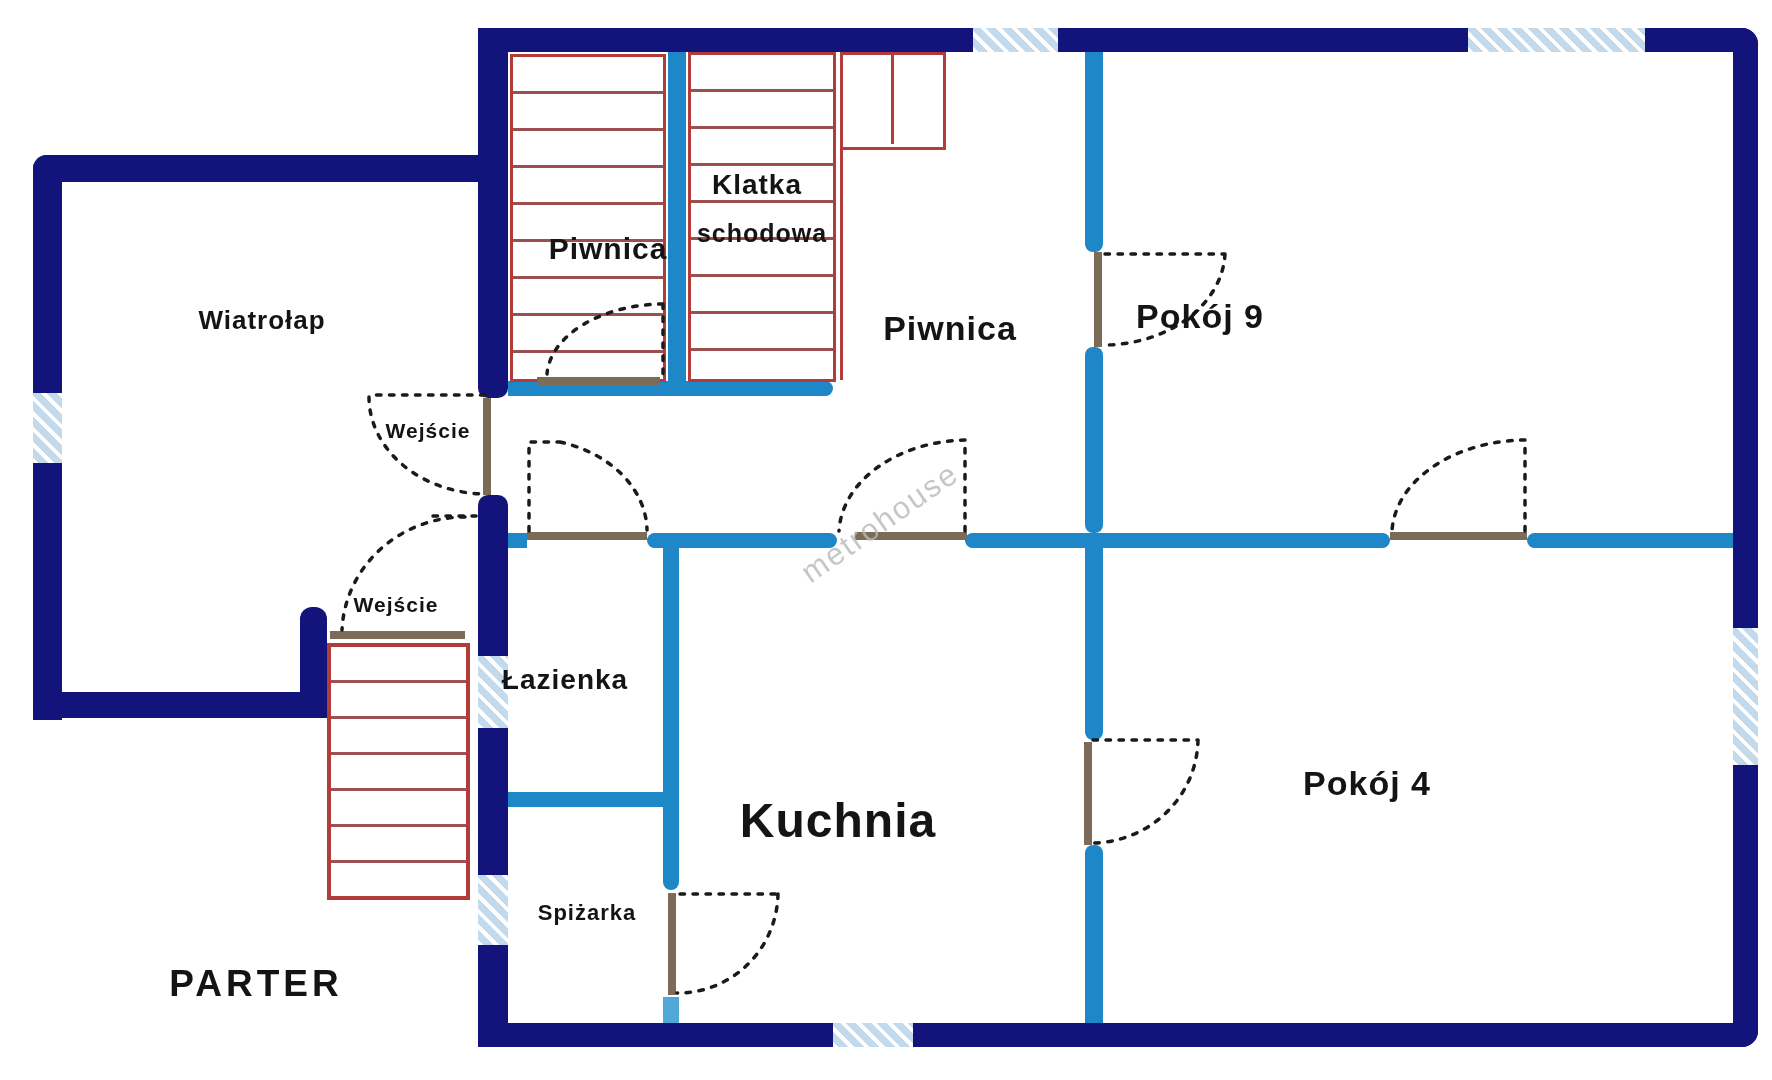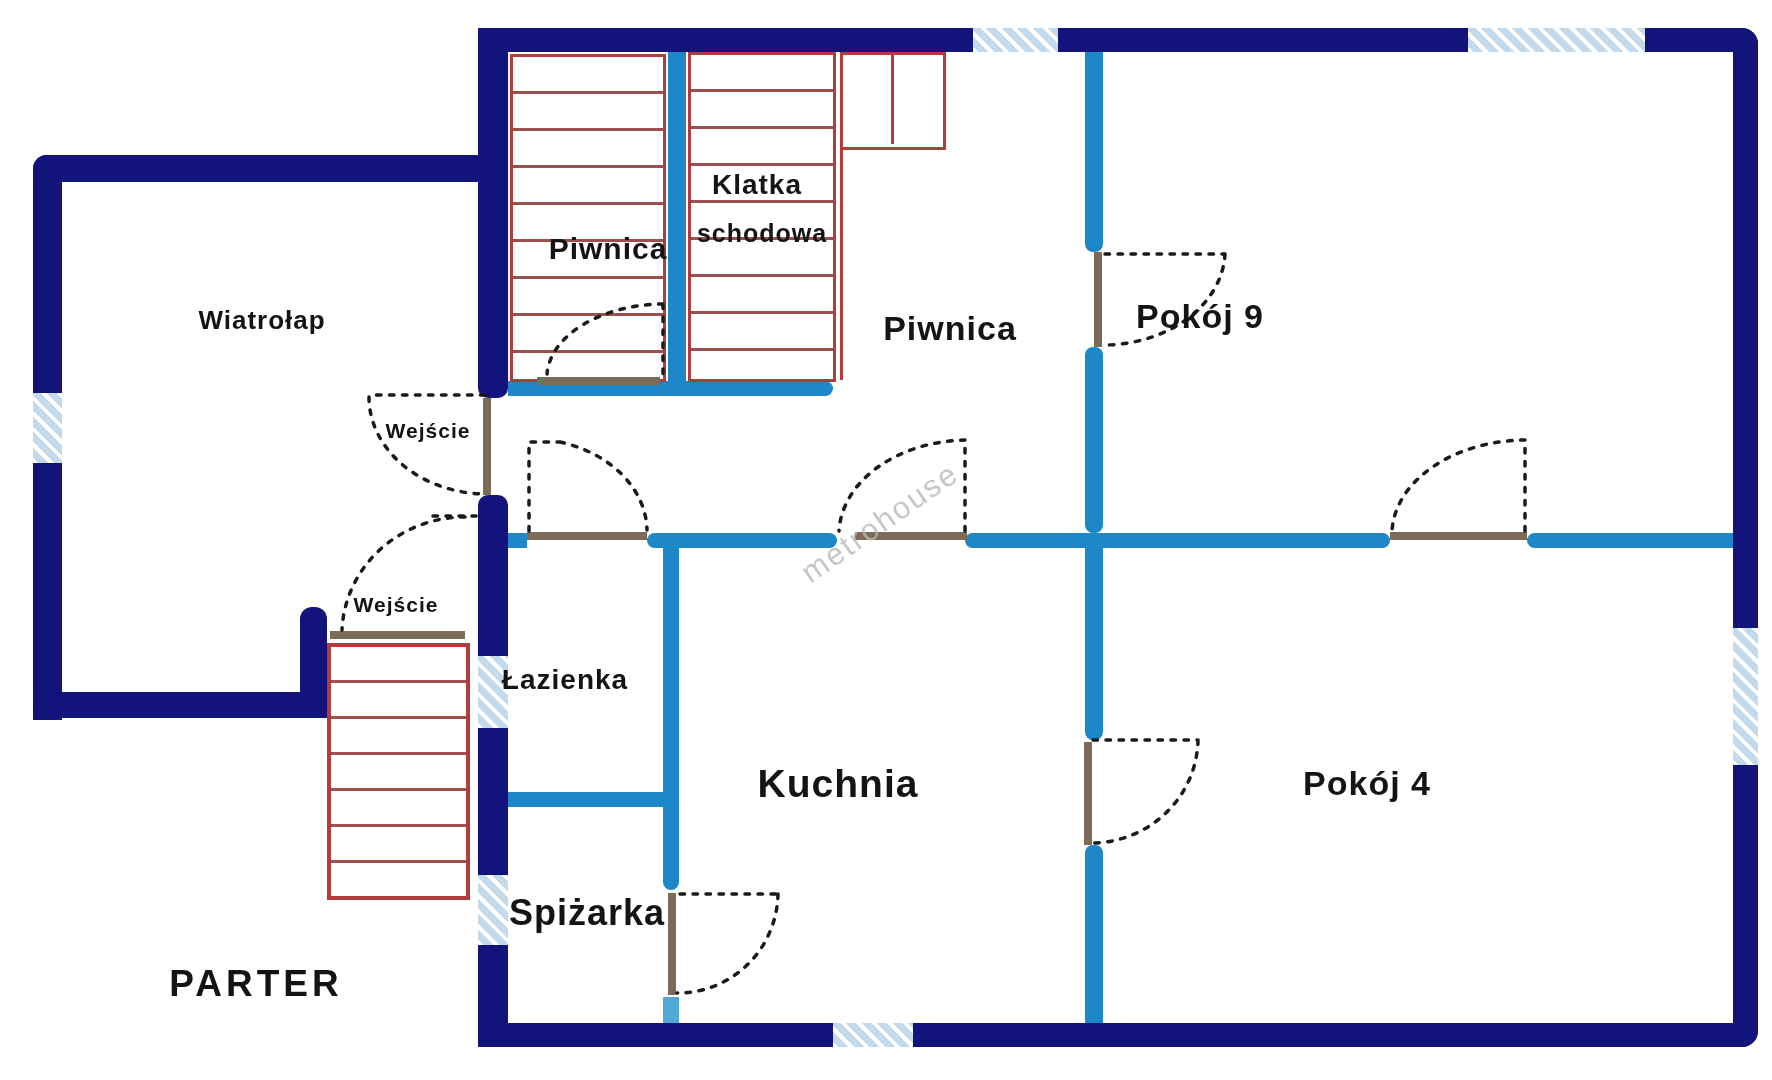--- a/index.html
+++ b/index.html
@@ -114,23 +114,23 @@
     <path d="M433,516 L476,516 M465,517 A123 118 0 0 0 342,630"></path>
   </svg>
 
   <span class="room-label" style="left:262px;top:320px;font-size:26px;">Wiatrołap</span>
   <span class="room-label" style="left:608px;top:249px;font-size:30px;">Piwnica</span>
   <span class="room-label" style="left:757px;top:185px;font-size:28px;">Klatka</span>
   <span class="room-label" style="left:762px;top:224px;font-size:25px;margin-top:9px;">schodowa</span>
   <span class="room-label" style="left:950px;top:328px;font-size:34px;">Piwnica</span>
   <span class="room-label" style="left:1200px;top:316px;font-size:34px;">Pokój 9</span>
   <span class="room-label" style="left:1367px;top:783px;font-size:34px;">Pokój 4</span>
-  <span class="room-label" style="left:838px;top:784px;font-size:39px;">Kuchnia</span>
+  <span class="room-label" style="left:838px;top:820px;font-size:48px;">Kuchnia</span>
   <span class="room-label" style="left:565px;top:680px;font-size:28px;">Łazienka</span>
-  <span class="room-label" style="left:587px;top:913px;font-size:36px;">Spiżarka</span>
+  <span class="room-label" style="left:587px;top:913px;font-size:22px;">Spiżarka</span>
 
   <span class="room-label" style="left:428px;top:431px;font-size:21px;">Wejście</span>
   <span class="room-label" style="left:396px;top:605px;font-size:21px;">Wejście</span>
 
   <span class="room-label" style="left:256px;top:984px;font-size:37px;letter-spacing:4px;">PARTER</span>
 
   <span class="watermark" style="left:880px;top:523px;">metrohouse</span>
 
 </div>
 

